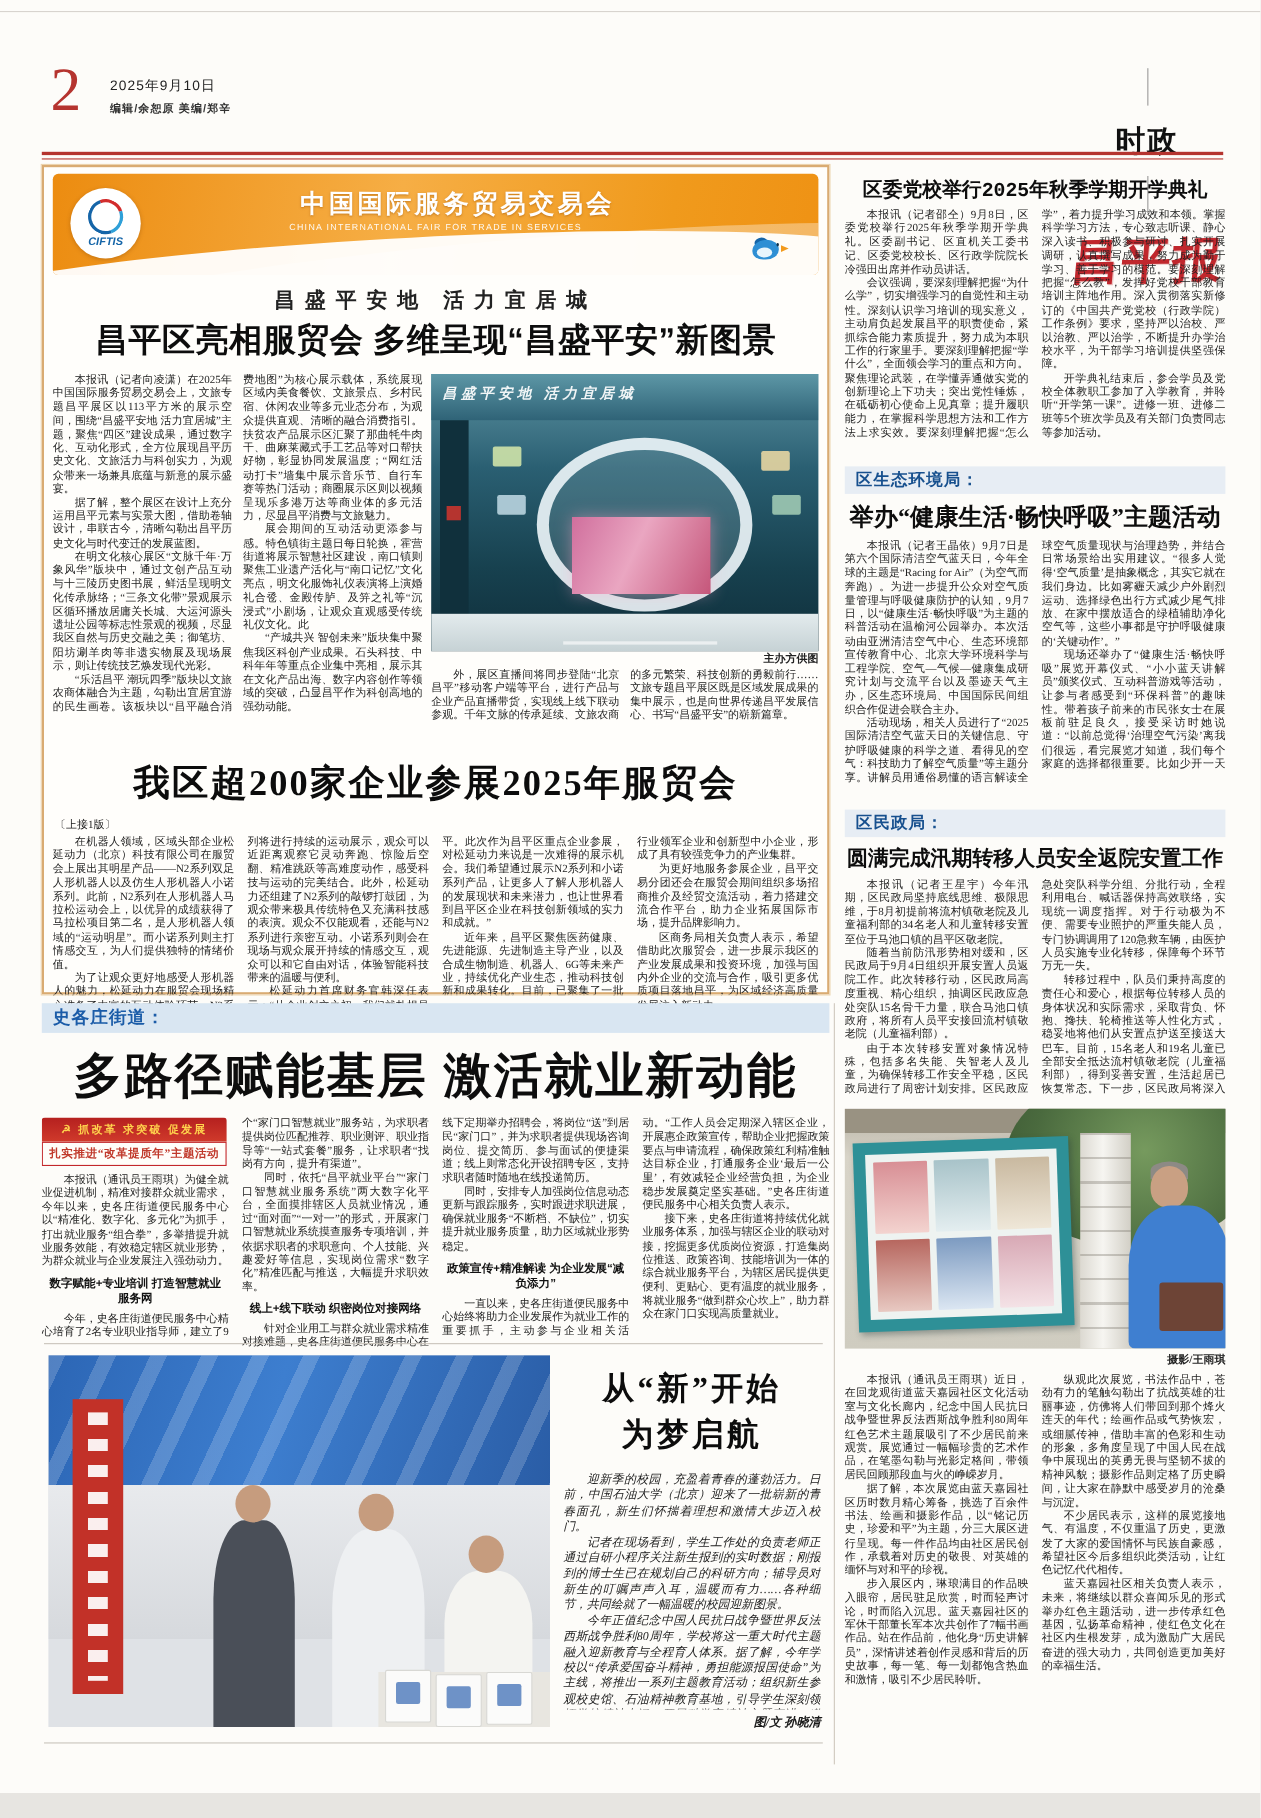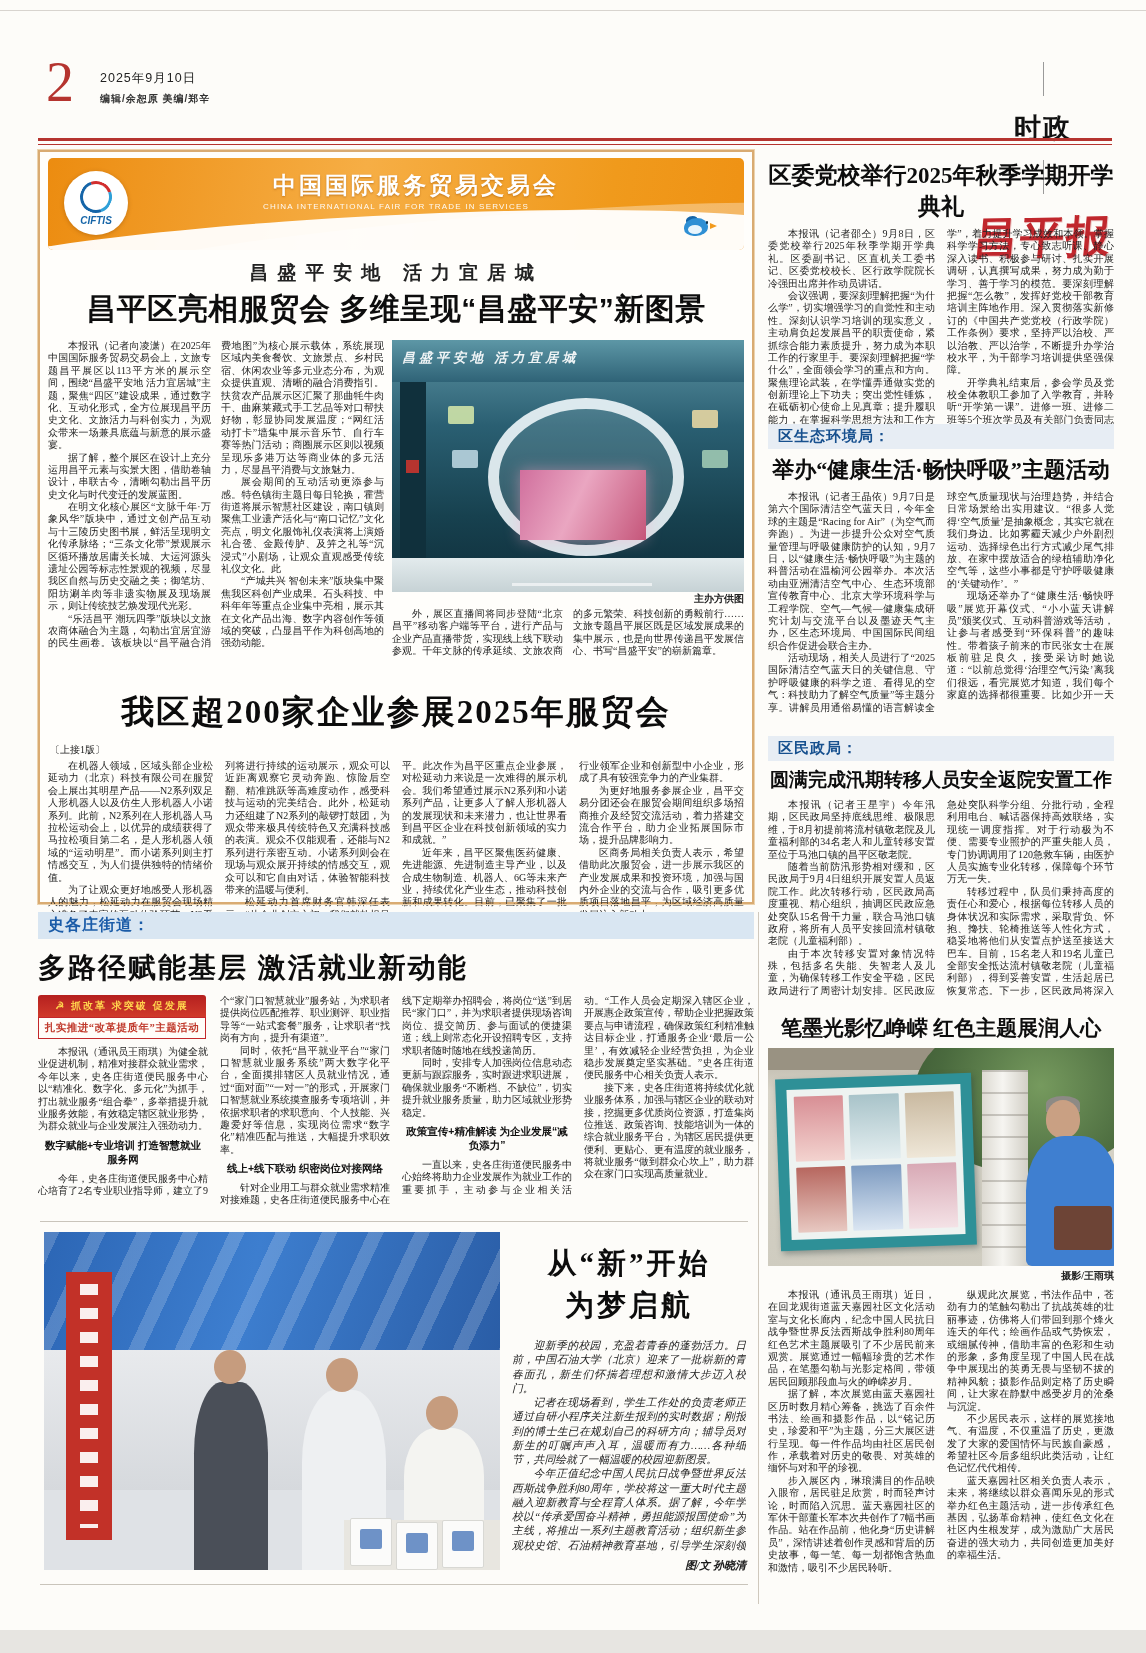--- a/index.html
+++ b/index.html
@@ -95,22 +95,22 @@
   .photoB .pillar{position:absolute;left:214px;top:22px;width:46px;height:196px;
           background:linear-gradient(90deg,#dcd9d1,#f6f5f1 45%,#d2cfc6);
           background-image:repeating-linear-gradient(180deg,rgba(120,115,105,.35) 0 2px,transparent 2px 22px),linear-gradient(90deg,#dcd9d1,#f6f5f1 45%,#d2cfc6);}
   .photoB .head{position:absolute;left:278px;top:52px;width:34px;height:38px;border-radius:50% 50% 45% 45%;background:#c9a083;}
   .photoB .hair{position:absolute;left:278px;top:48px;width:34px;height:16px;border-radius:50% 50% 0 0;background:#8d8a85;}
   .photoB .torso{position:absolute;left:258px;top:88px;width:92px;height:130px;border-radius:42% 40% 6px 6px;background:#3f7fd0;}
   .photoB .bench{position:absolute;right:2px;bottom:16px;width:58px;height:44px;background:#6d4436;border-radius:3px;}
   
   .l2{position:absolute;left:38px;top:912px;width:716px;}
   .l2 .kbar{background:#d9e6f2;color:#1b5ca8;font-size:16px;}
-  .l2-headline{font-family:"Liberation Sans","DejaVu Sans",sans-serif;font-weight:900;
-          font-size:28px;letter-spacing:2px;color:#0d0d0d;margin:10px 0 8px;}
+  .l2-headline{text-align:center;font-family:"Liberation Sans","DejaVu Sans",sans-serif;font-weight:900;
+          font-size:44px;letter-spacing:2px;color:#0d0d0d;margin:10px 0 8px;}
   .l2-body{column-count:4;column-gap:12px;height:214px;overflow:hidden;}
   .redbanner-box{break-inside:avoid;margin:0 2px 7px 0;}
   .rb1{background:linear-gradient(180deg,#b5201f,#d03a2b);color:#ffd34d;font-family:"Liberation Sans",sans-serif;
        font-weight:700;font-size:10px;text-align:center;padding:4px 0;letter-spacing:2px;border-radius:3px 3px 0 0;}
   .rb2{border:1.5px solid #c3272b;color:#c0392b;background:#fffdf9;font-weight:700;font-size:10.5px;
        text-align:center;padding:3px 0;letter-spacing:.5px;}
   
   .photoC{position:absolute;left:44px;top:1232px;width:456px;height:338px;overflow:hidden;background:#dfe2e6;}
   .photoC .canopy{position:absolute;top:0;left:0;width:100%;height:118px;
         background:repeating-linear-gradient(115deg,rgba(255,255,255,.18) 0 14px,transparent 14px 42px),
@@ -219,21 +219,21 @@
         <p>在机器人领域，区域头部企业松延动力（北京）科技有限公司在服贸会上展出其明星产品——N2系列双足人形机器人以及仿生人形机器人小诺系列。此前，N2系列在人形机器人马拉松运动会上，以优异的成绩获得了马拉松项目第二名，是人形机器人领域的“运动明星”。而小诺系列则主打情感交互，为人们提供独特的情绪价值。</p>
         <p>为了让观众更好地感受人形机器人的魅力，松延动力在服贸会现场精心准备了丰富的互动体验环节。N2系列将进行持续的运动展示，观众可以近距离观察它灵动奔跑、惊险后空翻、精准跳跃等高难度动作，感受科技与运动的完美结合。此外，松延动力还组建了N2系列的敲锣打鼓团，为观众带来极具传统特色又充满科技感的表演。观众不仅能观看，还能与N2系列进行亲密互动。小诺系列则会在现场与观众展开持续的情感交互，观众可以和它自由对话，体验智能科技带来的温暖与便利。</p>
         <p>松延动力首席财务官韩深任表示：“从企业创立之初，我们就扎根昌平。此次作为昌平区重点企业参展，对松延动力来说是一次难得的展示机会。我们希望通过展示N2系列和小诺系列产品，让更多人了解人形机器人的发展现状和未来潜力，也让世界看到昌平区企业在科技创新领域的实力和成就。”</p>
         <p>近年来，昌平区聚焦医药健康、先进能源、先进制造主导产业，以及合成生物制造、机器人、6G等未来产业，持续优化产业生态，推动科技创新和成果转化。目前，已聚集了一批行业领军企业和创新型中小企业，形成了具有较强竞争力的产业集群。</p>
         <p>为更好地服务参展企业，昌平交易分团还会在服贸会期间组织多场招商推介及经贸交流活动，着力搭建交流合作平台，助力企业拓展国际市场，提升品牌影响力。</p>
         <p>区商务局相关负责人表示，希望借助此次服贸会，进一步展示我区的产业发展成果和投资环境，加强与国内外企业的交流与合作，吸引更多优质项目落地昌平，为区域经济高质量发展注入新动力。</p>
       </div>
   </div>
 
   <div class="rart" style="top:154px;">
-    <div class="rhead" style="font-size:23px;">区委党校举行2025年秋季学期开学典礼</div>
+    <div class="rhead" style="font-size:18px;font-family:Liberation Mono, monospace;">区委党校举行2025年秋季学期开学典礼</div>
     <div class="rbody body" style="height:228px;">
         <p>本报讯（记者邵仝）9月8日，区委党校举行2025年秋季学期开学典礼。区委副书记、区直机关工委书记、区委党校校长、区行政学院院长冷强田出席并作动员讲话。</p>
         <p>会议强调，要深刻理解把握“为什么学”，切实增强学习的自觉性和主动性。深刻认识学习培训的现实意义，主动肩负起发展昌平的职责使命，紧抓综合能力素质提升，努力成为本职工作的行家里手。要深刻理解把握“学什么”，全面领会学习的重点和方向。聚焦理论武装，在学懂弄通做实党的创新理论上下功夫；突出党性锤炼，在砥砺初心使命上见真章；提升履职能力，在掌握科学思想方法和工作方法上求实效。要深刻理解把握“怎么学”，着力提升学习成效和本领。掌握科学学习方法，专心致志听课、静心深入读书、积极参与研讨、扎实开展调研，认真撰写成果，努力成为勤于学习、善于学习的模范。要深刻理解把握“怎么教”，发挥好党校干部教育培训主阵地作用。深入贯彻落实新修订的《中国共产党党校（行政学院）工作条例》要求，坚持严以治校、严以治教、严以治学，不断提升办学治校水平，为干部学习培训提供坚强保障。</p>
         <p>开学典礼结束后，参会学员及党校全体教职工参加了入学教育，并聆听“开学第一课”。进修一班、进修二班等5个班次学员及有关部门负责同志等参加活动。</p>
       </div>
   </div>
 
   <div class="rart" style="top:424px;">
     <div class="kbar">区生态环境局：</div>
     <div class="rhead" style="font-size:22px;">举办“健康生活·畅快呼吸”主题活动</div>
@@ -249,21 +249,20 @@
     <div class="rhead" style="font-size:19px;">圆满完成汛期转移人员安全返院安置工作</div>
     <div class="rbody body" style="height:200px;">
         <p>本报讯（记者王星宇）今年汛期，区民政局坚持底线思维、极限思维，于8月初提前将流村镇敬老院及儿童福利部的34名老人和儿童转移安置至位于马池口镇的昌平区敬老院。</p>
         <p>随着当前防汛形势相对缓和，区民政局于9月4日组织开展安置人员返院工作。此次转移行动，区民政局高度重视、精心组织，抽调区民政应急处突队15名骨干力量，联合马池口镇政府，将所有人员平安接回流村镇敬老院（儿童福利部）。</p>
         <p>由于本次转移安置对象情况特殊，包括多名失能、失智老人及儿童，为确保转移工作安全平稳，区民政局进行了周密计划安排。区民政应急处突队科学分组、分批行动，全程利用电台、喊话器保持高效联络，实现统一调度指挥。对于行动极为不便、需要专业照护的严重失能人员，专门协调调用了120急救车辆，由医护人员实施专业化转移，保障每个环节万无一失。</p>
         <p>转移过程中，队员们秉持高度的责任心和爱心，根据每位转移人员的身体状况和实际需求，采取背负、怀抱、搀扶、轮椅推送等人性化方式，稳妥地将他们从安置点护送至接送大巴车。目前，15名老人和19名儿童已全部安全抵达流村镇敬老院（儿童福利部），得到妥善安置，生活起居已恢复常态。下一步，区民政局将深入细致做好返院人员的后续服务保障工作，持续提升老人、儿童的生活满意度和幸福感。</p>
       </div>
   </div>
 
   <div class="rart" style="top:1008px;">
-    <div class="rhead" style="font-size:21px;">笔墨光影忆峥嵘 红色主题展润人心</div>
     <div class="photoB">
       <div class="beam"></div>
       <div class="foliage"></div>
       <div class="board"></div>
       <div class="binner" style="position:absolute;left:21px;top:39px;width:174px;height:150px;transform:rotate(-2deg);">
         <div style="background:linear-gradient(#d88f95,#f3d3cf);"></div>
         <div style="background:linear-gradient(#a8c3c9,#e4eef0);"></div>
         <div style="background:linear-gradient(#c9b9a0,#efe7d8);"></div>
         <div style="background:linear-gradient(#b7675f,#e8c9c2);"></div>
         <div style="background:linear-gradient(#7d9bc1,#dbe6f2);"></div>

